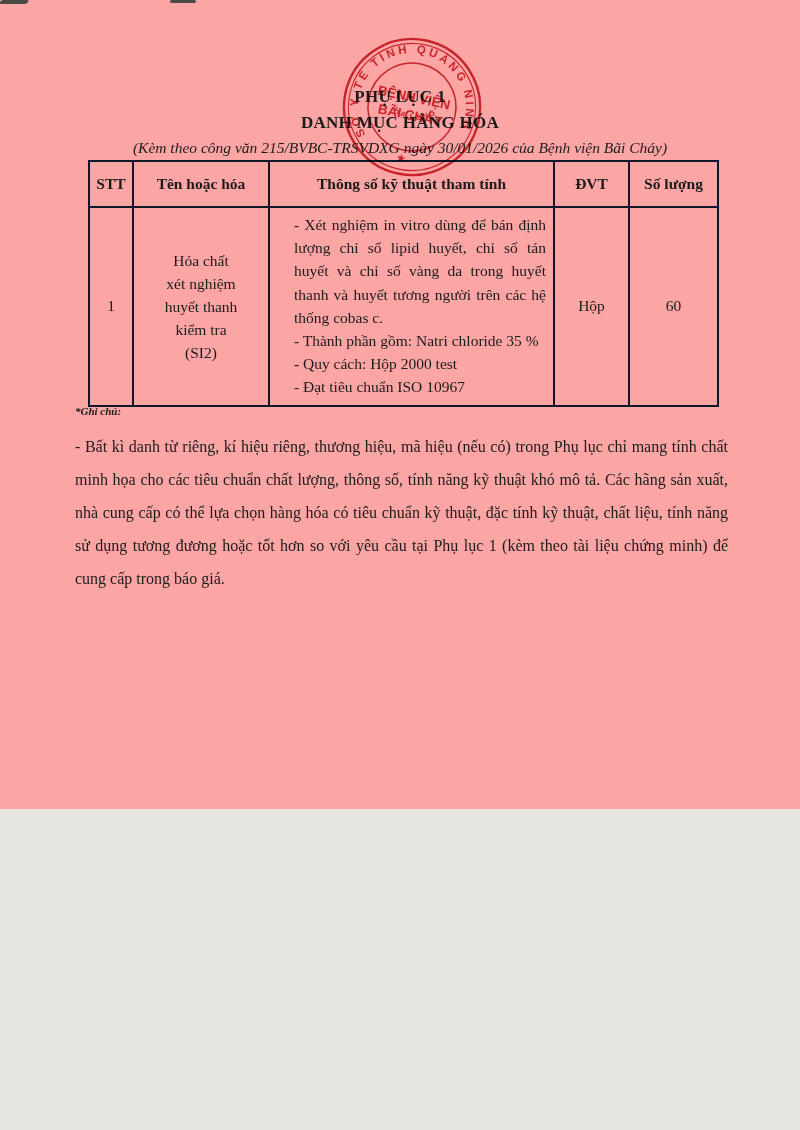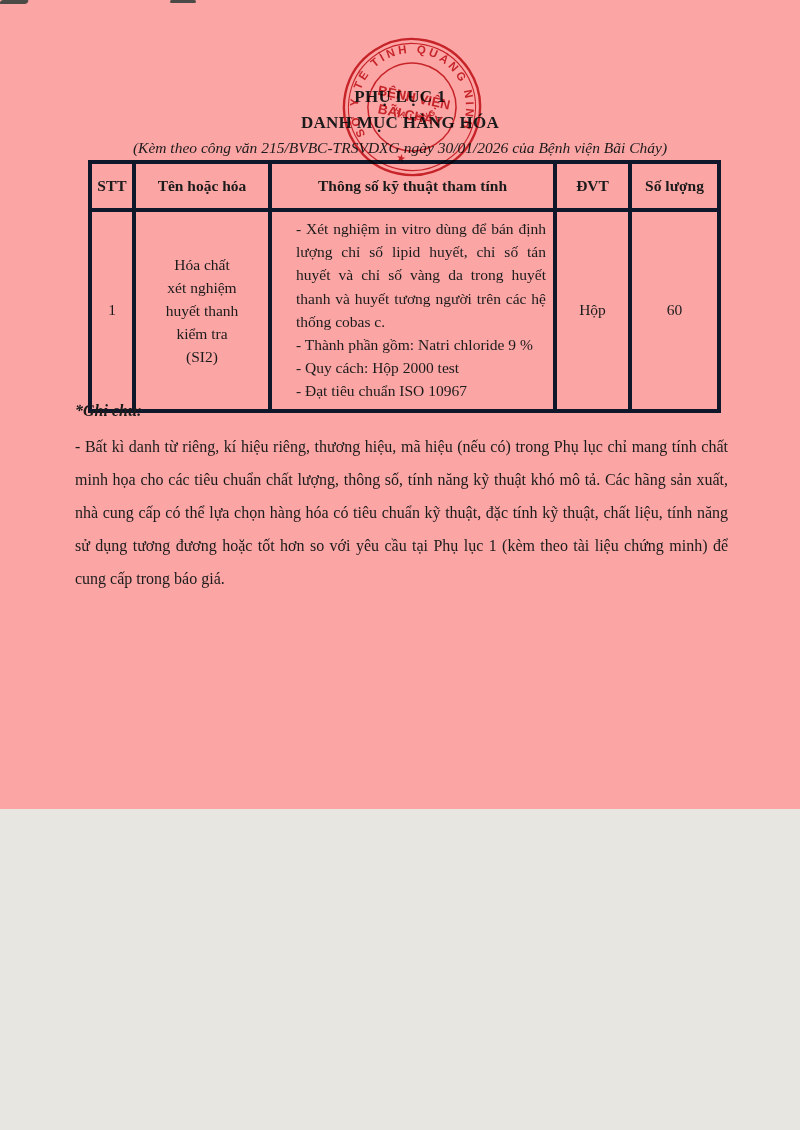--- a/index.html
+++ b/index.html
@@ -27,34 +27,34 @@
     position:absolute;top:34px;left:339px;width:146px;height:146px;
     mix-blend-mode:multiply;opacity:.92;pointer-events:none;
   }
 
   
   table.goods{
     position:absolute;top:160px;left:88px;
     width:629px;border-collapse:collapse;table-layout:fixed;
   }
   table.goods th,table.goods td{
-    border:4px solid #0f172a;
+    border:2px solid #0f172a;
     font-size:15.5px;
     vertical-align:middle;
   }
   table.goods th{font-weight:bold;height:44px;padding:0 2px;text-align:center;}
   td.c-stt,td.c-dvt,td.c-qty{text-align:center;}
   td.c-name{text-align:center;padding:6px 28px;line-height:23px;}
   td.c-specs{padding:5px 7px 6px 24px;line-height:23.2px;vertical-align:top;}
   td.c-specs p{margin:0;text-align:justify;}
   tbody tr{height:187px;}
 
   
   .notes{position:absolute;top:399px;left:75px;width:653px;}
-  .notes-heading{font-weight:bold;font-style:italic;font-size:16px;margin:0;line-height:24px;}
+  .notes-heading{font-weight:bold;font-style:italic;font-size:11px;margin:0;line-height:24px;}
   .notes-body{
     margin:7px 0 0 0;font-size:16px;line-height:33px;
     text-align:justify;
   }
 </style>
 </head>
 <body>
 
 <div class="page">
 
@@ -83,21 +83,21 @@
         <th>ĐVT</th>
         <th>Số lượng</th>
       </tr>
     </thead>
     <tbody>
       <tr>
         <td class="c-stt">1</td>
         <td class="c-name">Hóa chất xét nghiệm huyết thanh kiểm tra (SI2)</td>
         <td class="c-specs">
           <p>- Xét nghiệm in vitro dùng để bán định lượng chỉ số lipid huyết, chỉ số tán huyết và chỉ số vàng da trong huyết thanh và huyết tương người trên các hệ thống cobas c.</p>
-          <p>- Thành phần gồm: Natri chloride 9 %</p>
+          <p>- Thành phần gồm: Natri chloride 35 %</p>
           <p>- Quy cách: Hộp 2000 test</p>
           <p>- Đạt tiêu chuẩn ISO 10967</p>
         </td>
         <td class="c-dvt">Hộp</td>
         <td class="c-qty">60</td>
       </tr>
     </tbody>
   </table>
 
   <div class="notes">

